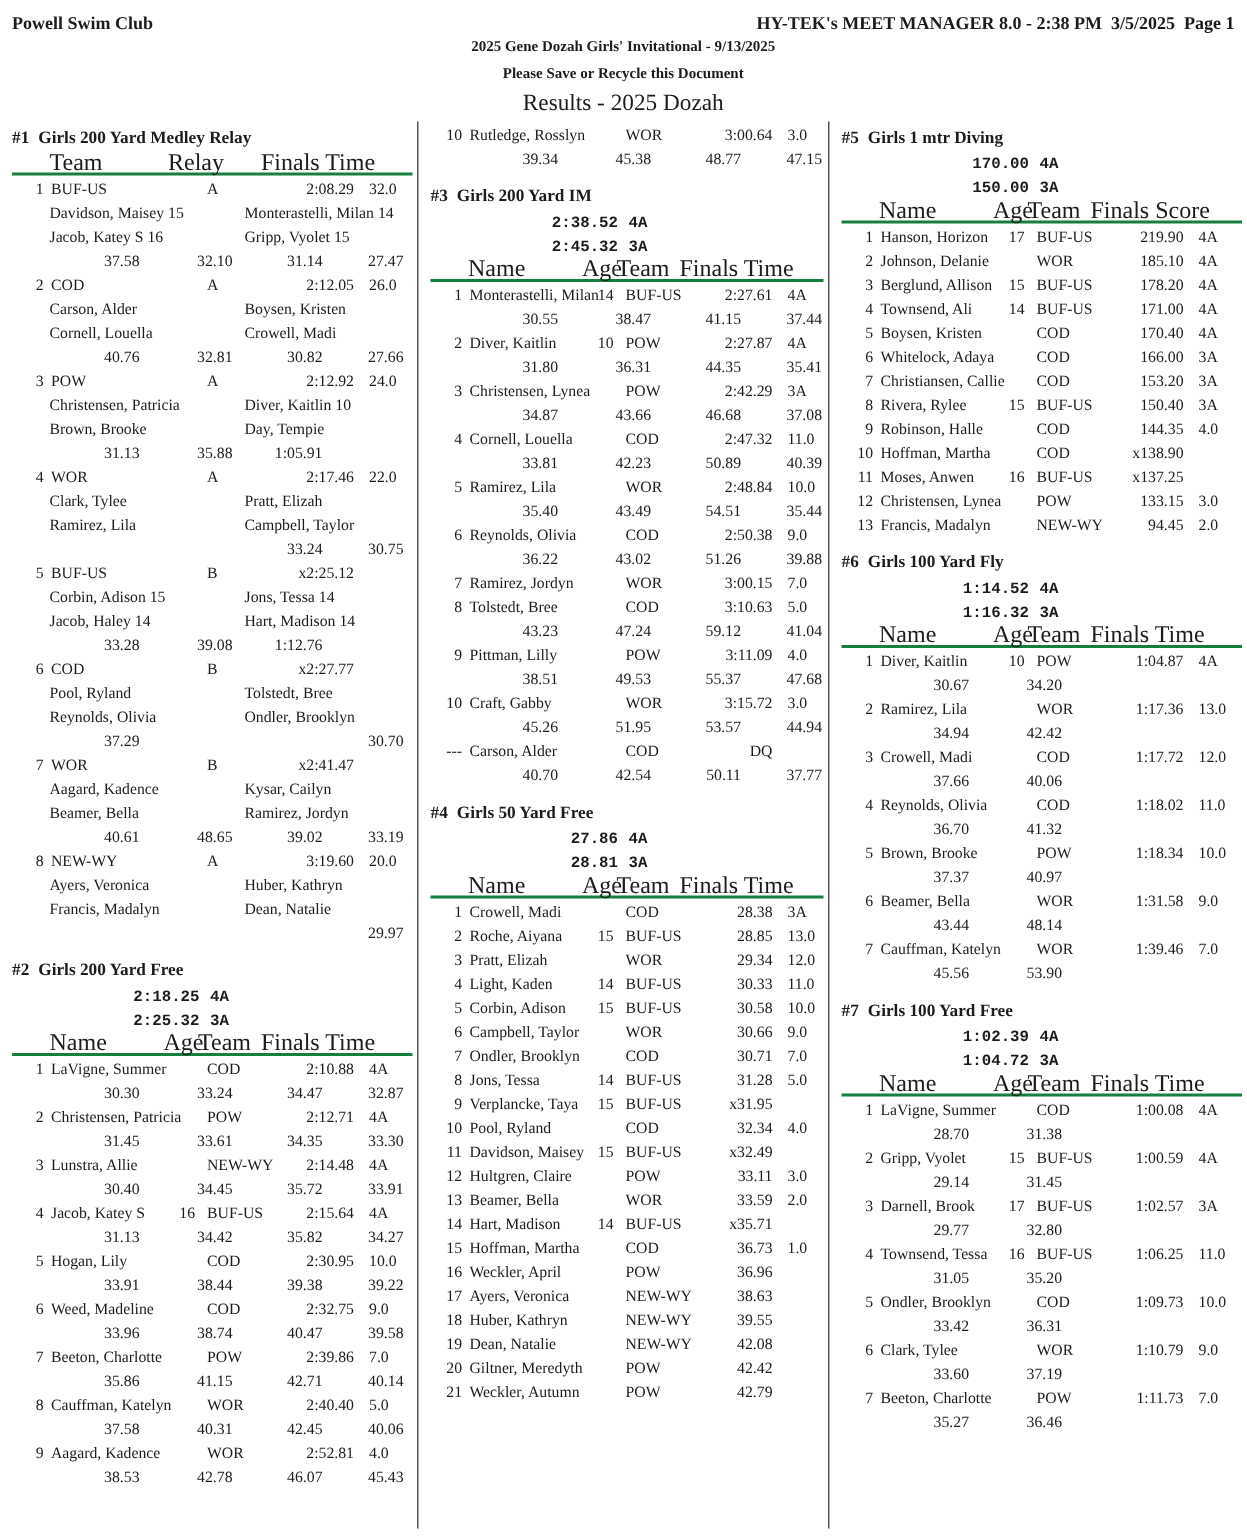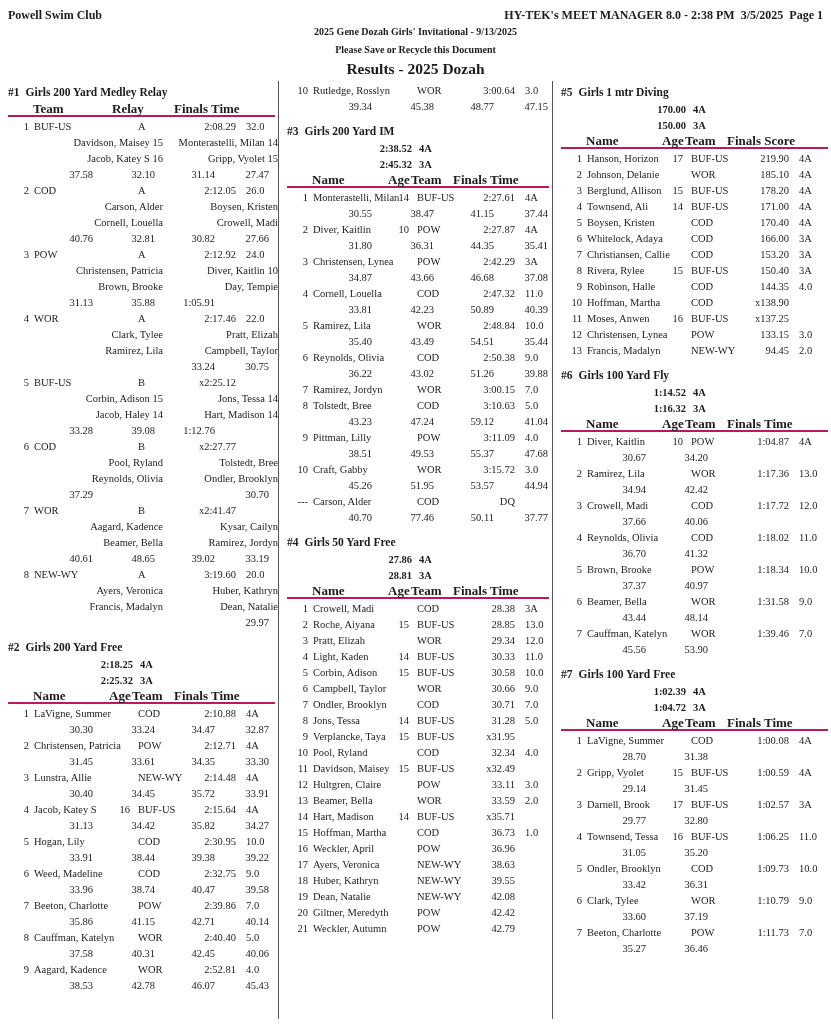--- a/index.html
+++ b/index.html
@@ -14,55 +14,55 @@
   .top {
     display: flex; justify-content: space-between; align-items: flex-start;
     font-weight: bold; font-size: 12px; line-height: 15px;
     padding: 8px 8px 0 8px;
   }
   .pre { white-space: pre; }
   .center-line {
     text-align: center; font-weight: bold; font-size: 10px; line-height: 17.5px;
   }
   .results-title {
-    text-align: center; font-weight: bold; font-size: 15.5px; line-height: 20px;
+    text-align: center; font-weight: normal; font-size: 15.5px; line-height: 20px;
     margin-top: 1px; padding-bottom: 2px;
   }
   .grid {
     display: grid;
     grid-template-columns: 278px 274px 279px;
     height: 938px;
   }
   .col { padding: 2px 0 0 8px; }
   .col + .col { border-left: 1px solid #555; }
   .evt-title {
     display: flex; gap: 6px;
     font-weight: bold; font-size: 11.5px; line-height: 14px;
     margin: 9px 0 3px 0;
   }
   .block:first-child .evt-title { margin-top: 2px; }
-  .qual { display: flex; font-weight: bold; font-size: 10.5px; line-height: 16px; height: 16px; }
+  .qual { display: flex; font-weight: bold; font-size: 10.5px; line-height: 16px; height: 16px; font-family: Liberation Mono, monospace; }
   .q-time { width: 125px; text-align: right; }
   .q-code { margin-left: 7px; }
   .hdr-row {
     position: relative; height: 15px;
-    font-weight: bold; font-size: 13px; line-height: 14px;
-    border-bottom: 2px solid #be185d;
+    font-weight: normal; font-size: 16px; line-height: 14px;
+    border-bottom: 2px solid #15803d;
     margin-bottom: 2px; margin-right: 3px;
   }
   .hdr-label { position: absolute; top: 0; white-space: nowrap; }
   .row { font-size: 10.5px; line-height: 16px; height: 16px; white-space: nowrap; }
   .r-row { display: grid; grid-template-columns: 26px 80px 16px 54px 52px 30px; }
   .c-place { text-align: right; padding-right: 5px; }
   .c-name { overflow: visible; }
   .c-age { text-align: right; }
   .c-team { padding-left: 8px; }
   .c-fin { text-align: right; }
   .c-pt { padding-left: 10px; }
-  .w-row { display: grid; grid-template-columns: 130px 1fr; padding-left: 25px; text-align: right; }
+  .w-row { display: grid; grid-template-columns: 130px 1fr; padding-left: 25px; }
   .s-row { display: grid; grid-template-columns: 85px 62px 60px 54px; }
   .s-row span { text-align: right; }
 </style>
 </head>
 <body>
 
 <header>
   <div class="top">
     <span>Powell Swim Club</span>
     <span class="pre">HY-TEK's MEET MANAGER 8.0 - 2:38 PM  3/5/2025  Page 1</span>
@@ -581,21 +581,21 @@
         <div class="row r-row">
           <span class="c-place">---</span>
           <span class="c-name">Carson, Alder</span>
           <span class="c-age"></span>
           <span class="c-team">COD</span>
           <span class="c-fin">DQ</span>
           <span class="c-pt"></span>
         </div>
         <div class="row s-row">
           <span>40.70</span>
-          <span>77.46</span>
+          <span>42.54</span>
           <span>50.11</span>
           <span>37.77</span>
         </div>
       </section>
       <section class="block">
         <div class="evt-title">
           <span class="evt-id">#4</span>
           <span>Girls 50 Yard Free</span>
         </div>
         <div class="qual">

